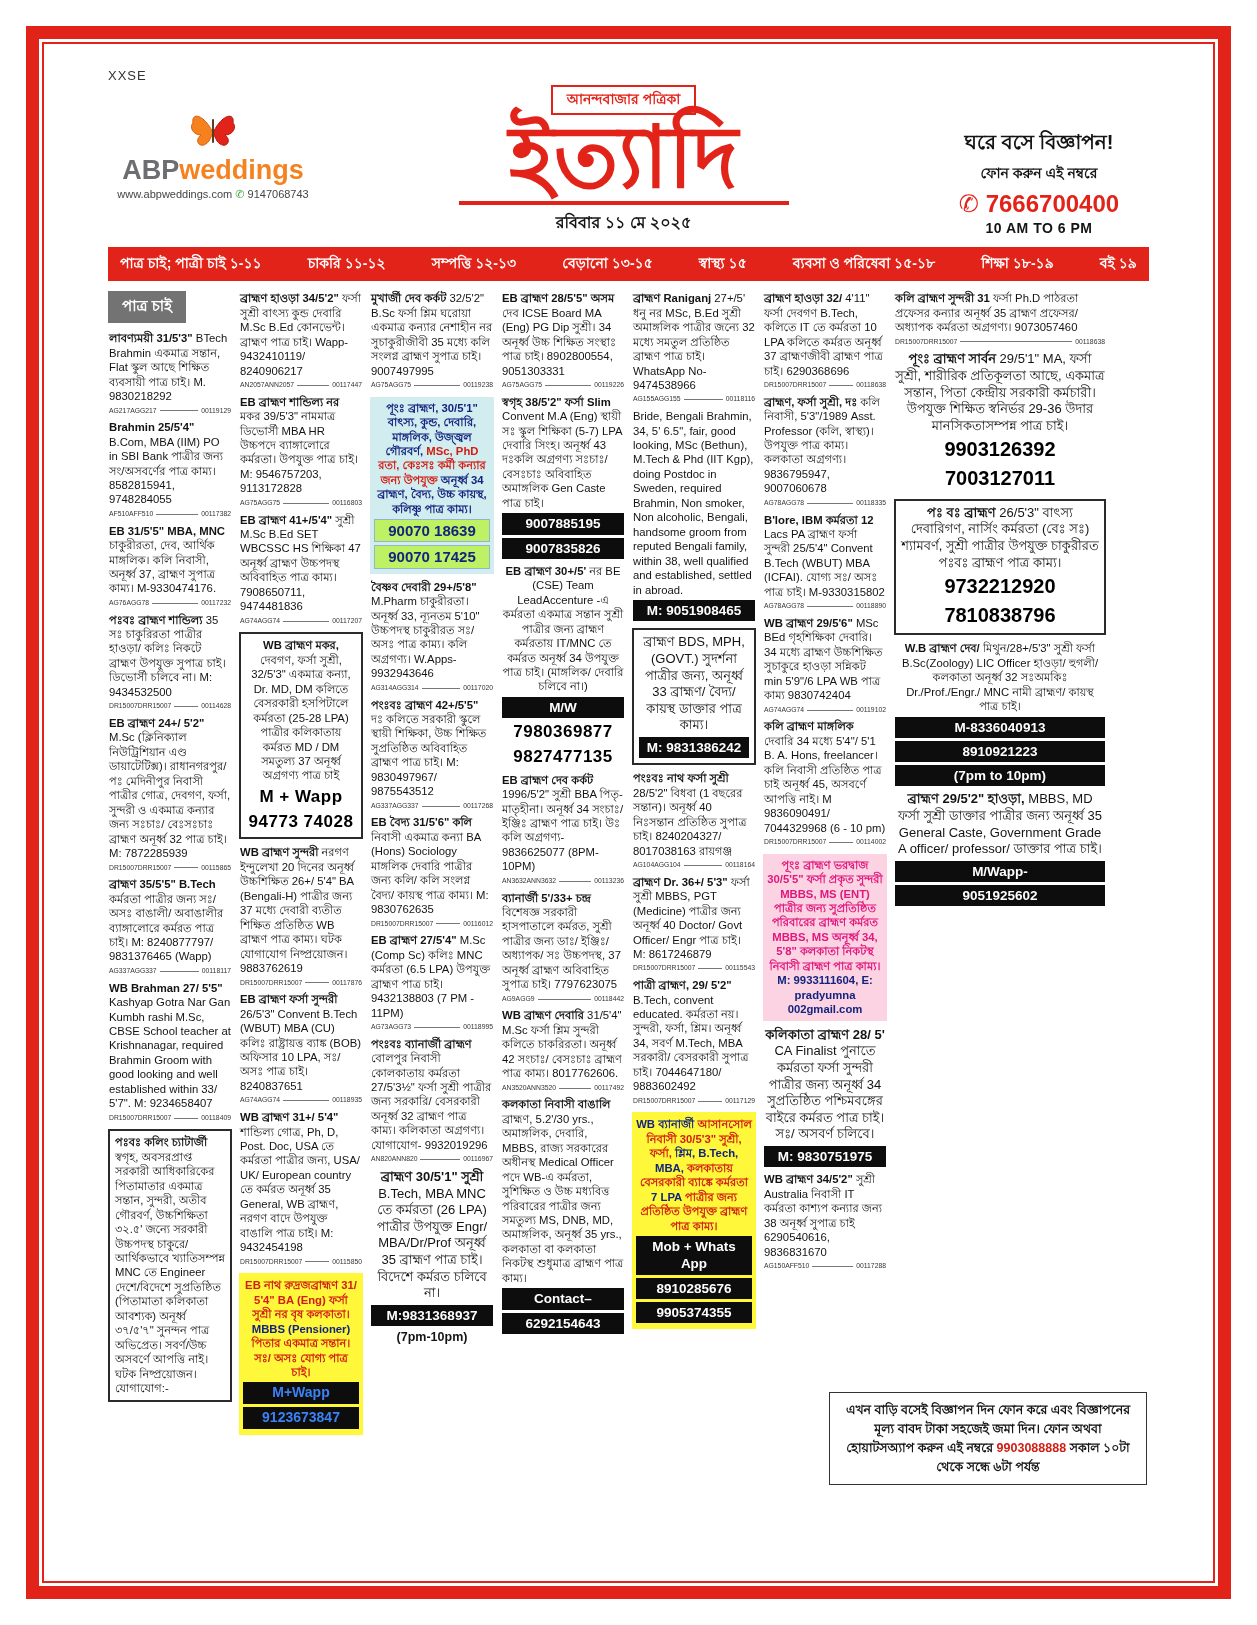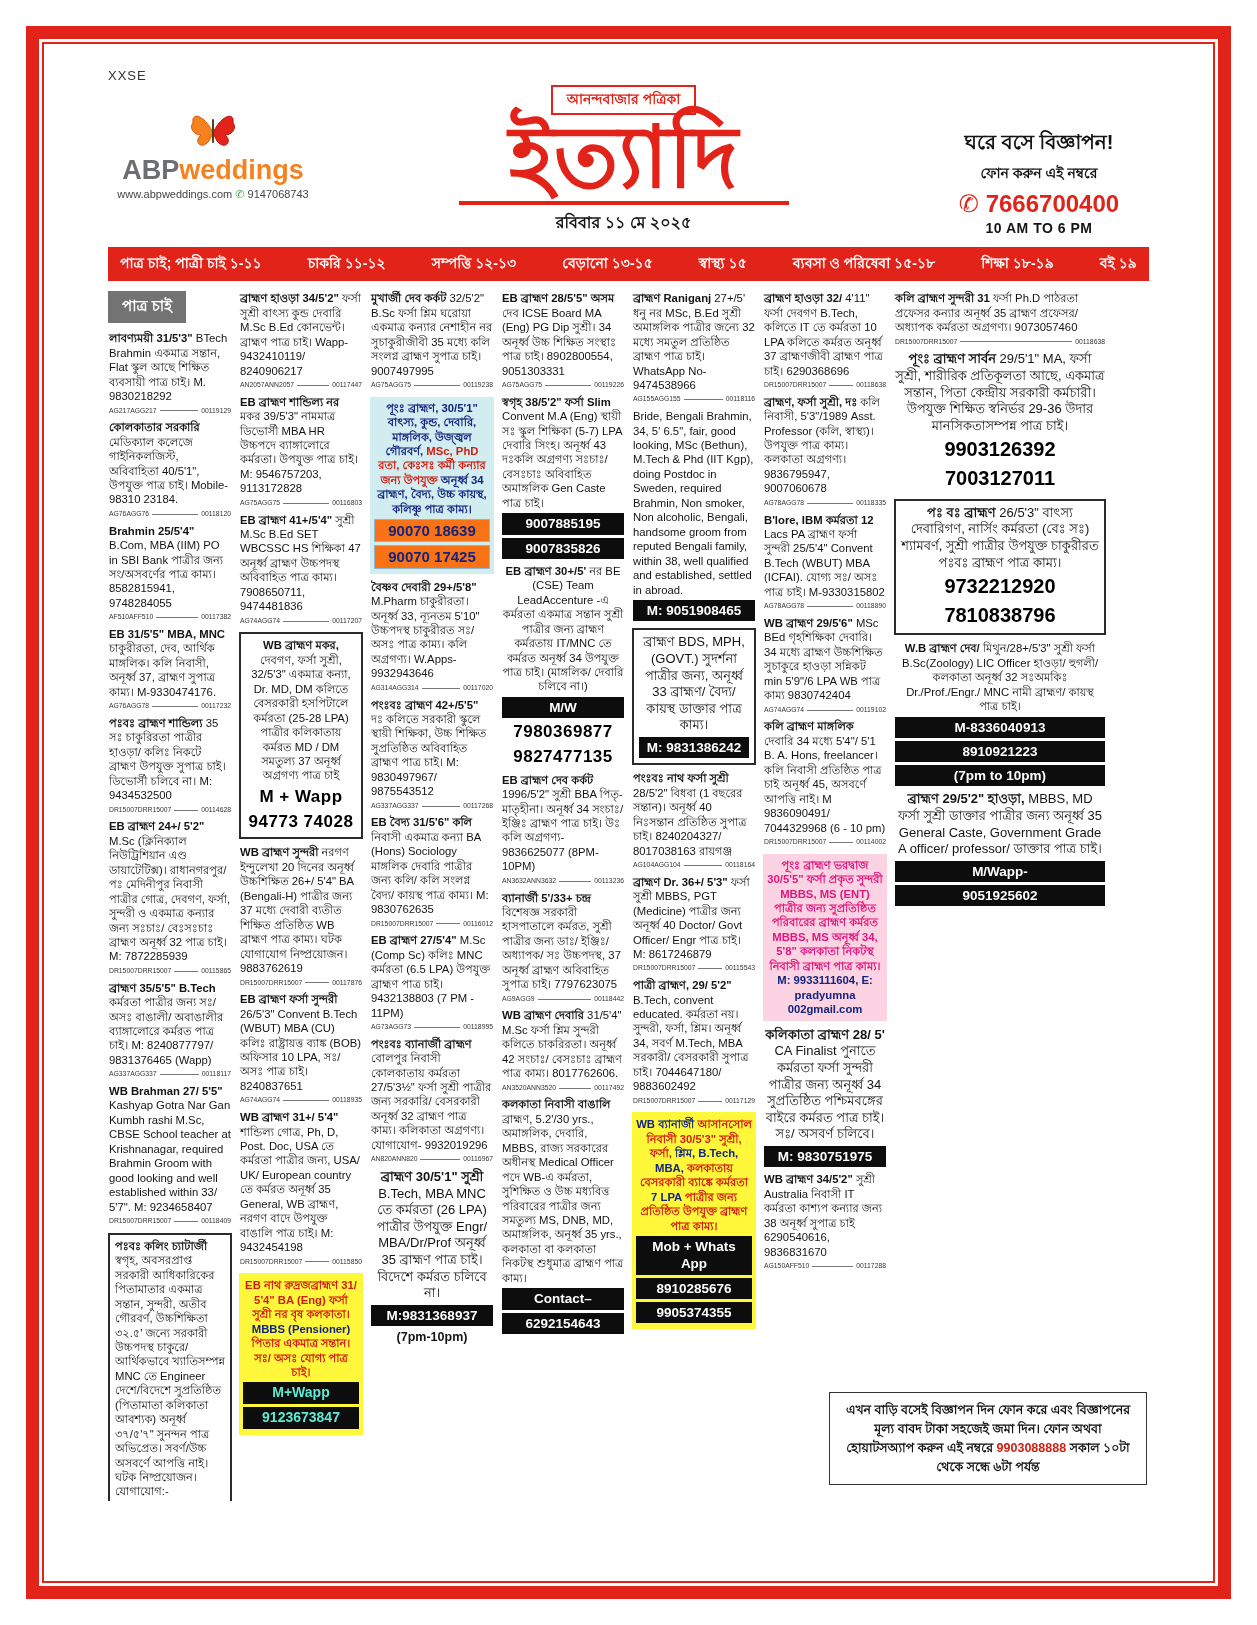--- a/index.html
+++ b/index.html
@@ -38,24 +38,24 @@
   .ad.lg{font-size:13px;}
   .ad.bordered{border:2px solid #2b2b2b;padding:4px 5px;margin:4px 0;}
   .ad.bg-yellow{background:#fff73a;padding:5px 4px;margin:4px 0;}
   .ad.bg-cyan{background:#d2edf0;padding:4px;margin:4px 0;}
   .ad.bg-pink{background:#fbd3e2;padding:4px;margin:4px 0;}
   .txt .red{color:#d21d12;font-weight:bold;}
   .txt .blue{color:#13247e;font-weight:bold;}
   .txt .magenta{color:#e0187e;font-weight:bold;}
   .phone{margin:3px auto 1px;}
   .phone.black{background:#0d0d0d;color:#fff;font-weight:bold;text-align:center;font-size:13.5px;padding:2px;}
-  .phone.blackyellow{background:#0d0d0d;color:#5eead4;font-weight:bold;text-align:center;font-size:14px;padding:2px;}
+  .phone.blackyellow{background:#0d0d0d;color:#3b82f6;font-weight:bold;text-align:center;font-size:14px;padding:2px;}
   .phone.big{font-size:17px;font-weight:800;text-align:center;color:#000;letter-spacing:.5px;}
   .phone.huge{font-size:20px;font-weight:800;text-align:center;color:#000;}
-  .phone.boxblue{background:#f97316;color:#13247e;border:1px solid #8fb6c9;font-weight:800;text-align:center;font-size:15px;padding:1px;}
+  .phone.boxblue{background:#bef264;color:#13247e;border:1px solid #8fb6c9;font-weight:800;text-align:center;font-size:15px;padding:1px;}
   .phone.boldsm{font-weight:800;text-align:center;font-size:12.5px;}
   .ref{display:flex;align-items:center;font-size:6.8px;color:#333;margin:3px 0 1px;}
   .ref .rule{flex:1;border-top:1px solid #777;margin:0 3px;}
   .notice{position:absolute;right:2px;bottom:16px;width:296px;border:1.5px solid #333;background:#fff;padding:8px 10px;text-align:center;font-size:12.5px;line-height:1.5;font-weight:bold;}
   .notice .num{color:#d21d12;}
 </style>
 </head>
 <body>
 
 <div class="frame-outer">
@@ -109,27 +109,20 @@
 
     <div class="ads">
       <div class="col"><div class="section-tab">পাত্র চাই</div><div class="ad ">
             <p class="txt"><b class="lead">লাবণ্যময়ী 31/5'3" </b>BTech Brahmin একমাত্র সন্তান, Flat স্কুল আছে শিক্ষিত ব্যবসায়ী পাত্র চাই। M. 9830218292</p>
             <div class="ref">
               <span>AG217AGG217</span>
               <span class="rule"></span>
               <span>00119129</span>
             </div>
           </div><div class="ad ">
-            <p class="txt"><b class="lead">কোলকাতার সরকারি </b>মেডিক্যাল কলেজে গাইনিকলজিস্ট, অবিবাহিতা 40/5'1", উপযুক্ত পাত্র চাই। Mobile- 98310 23184.</p>
-            <div class="ref">
-              <span>AG76AGG76</span>
-              <span class="rule"></span>
-              <span>00118120</span>
-            </div>
-          </div><div class="ad ">
             <p class="txt"><b class="lead">Brahmin 25/5'4" </b>B.Com, MBA (IIM) PO in SBI Bank পাত্রীর জন্য সং/অসবর্ণের পাত্র কাম্য। 8582815941, 9748284055</p>
             <div class="ref">
               <span>AF510AFF510</span>
               <span class="rule"></span>
               <span>00117382</span>
             </div>
           </div><div class="ad ">
             <p class="txt"><b class="lead">EB 31/5'5" MBA, MNC </b>চাকুরীরতা, দেব, আর্থিক মাঙ্গলিক। কলি নিবাসী, অনূর্ধ্ব 37, ব্রাহ্মণ সুপাত্র কাম্য। M-9330474176.</p>
             <div class="ref">
               <span>AG76AGG78</span>

